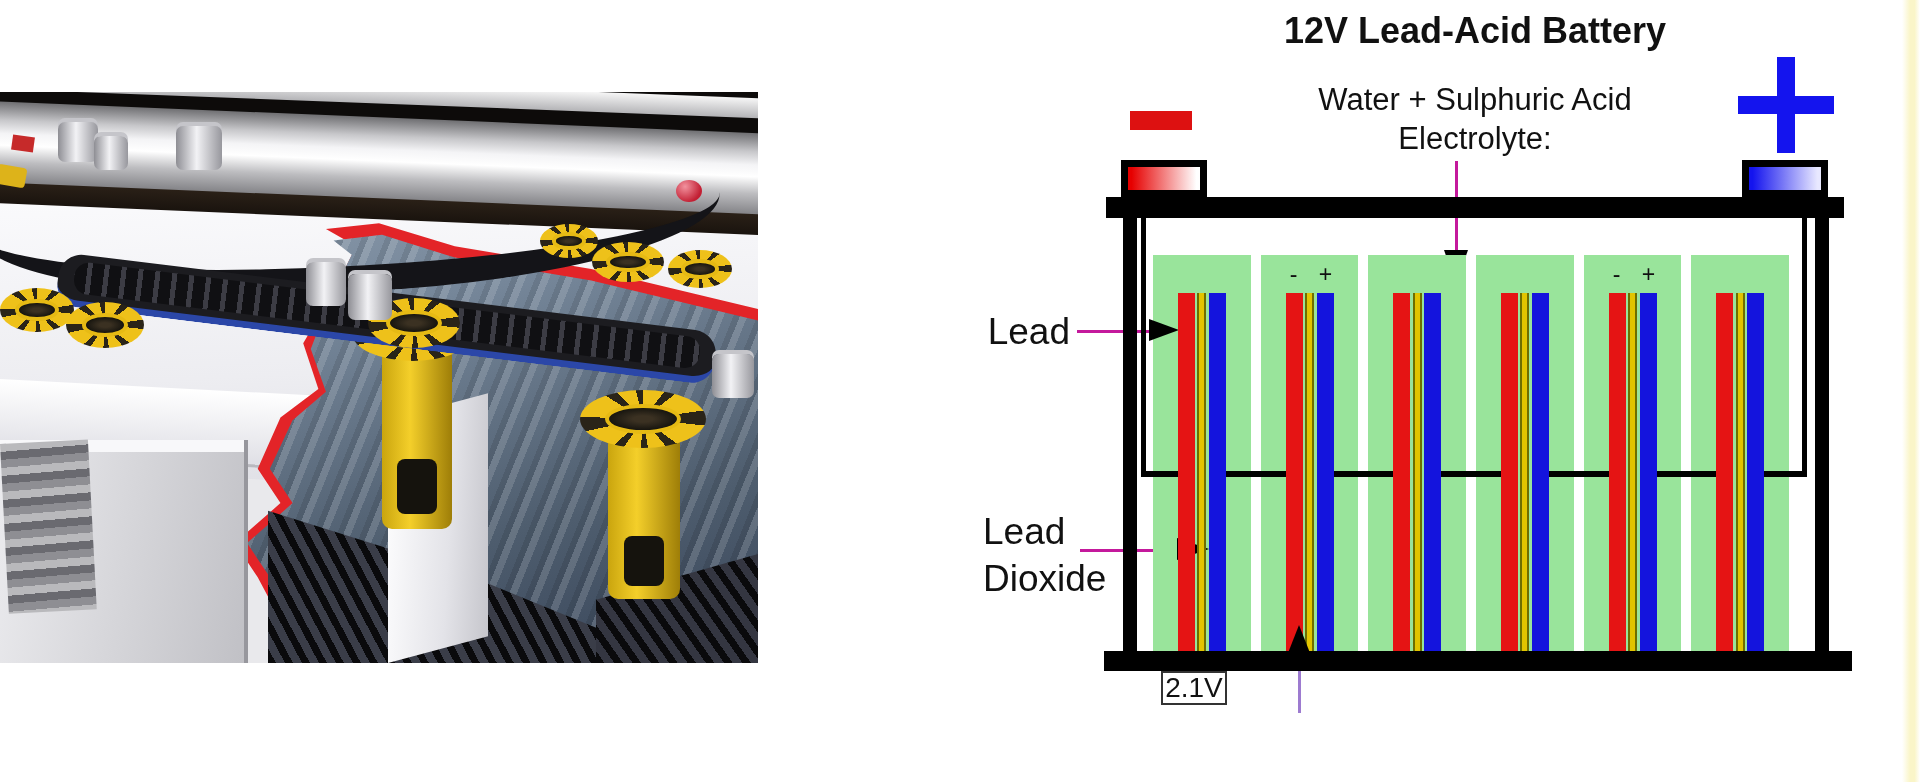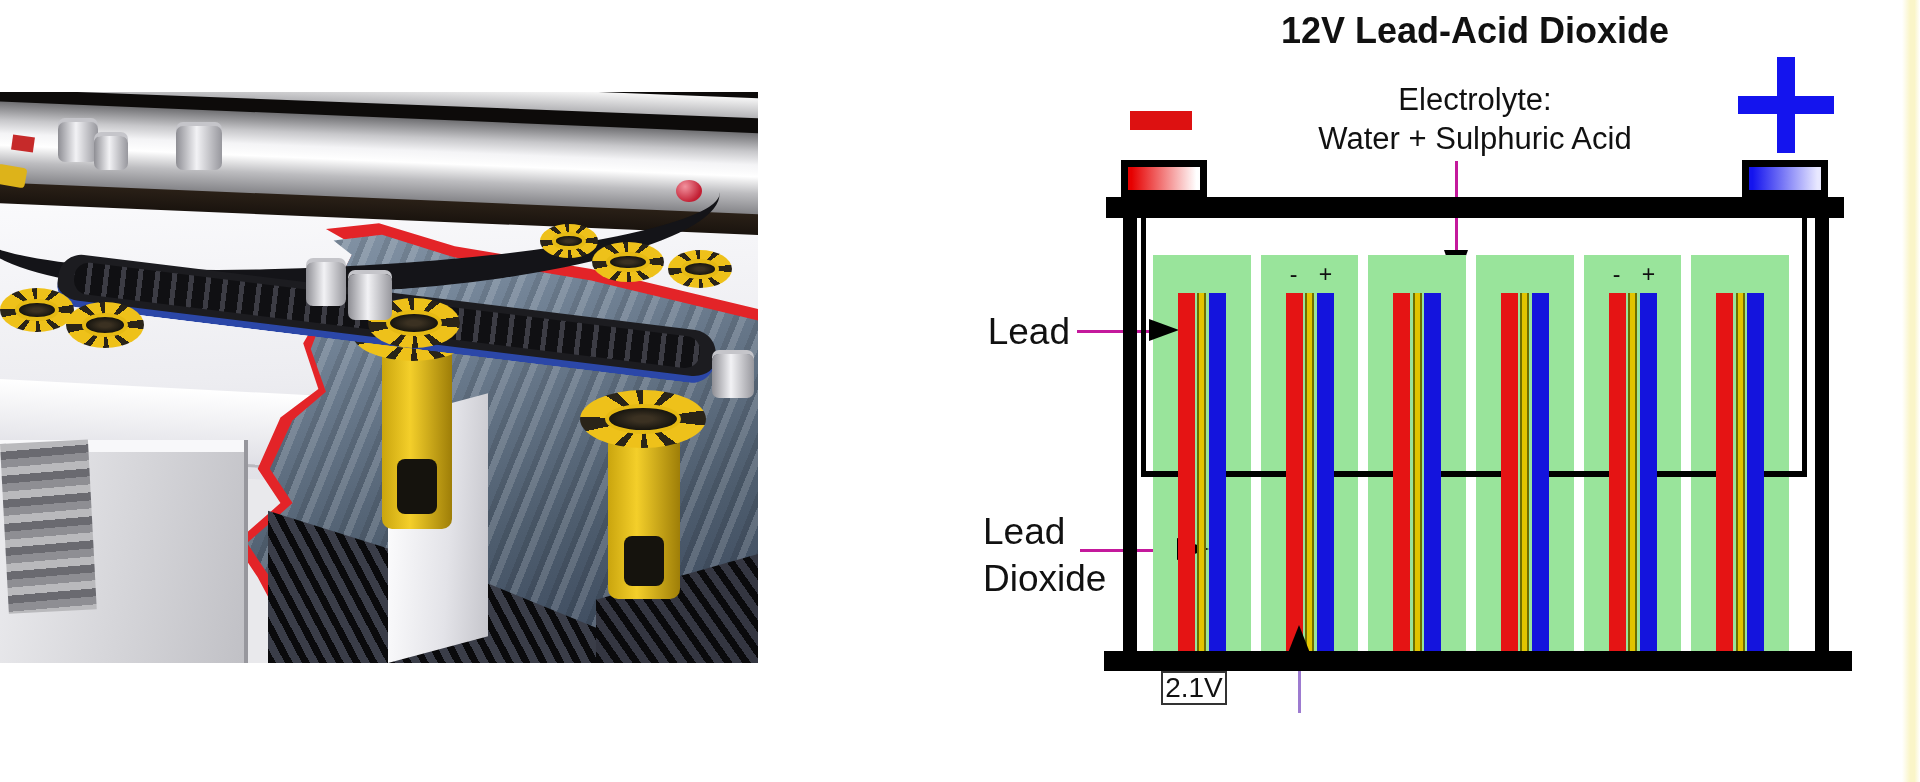--- a/index.html
+++ b/index.html
@@ -147,25 +147,25 @@
     <div class="gear-cap" style="left:592px;top:150px;width:72px;height:40px;"></div>
     <div class="gear-cap" style="left:668px;top:158px;width:64px;height:38px;"></div>
     <div class="ph-chrome" style="left:58px;top:30px;width:40px;height:40px;"></div>
     <div class="ph-chrome" style="left:94px;top:44px;width:34px;height:34px;"></div>
     <div class="ph-chrome" style="left:176px;top:34px;width:46px;height:44px;"></div>
     <div class="ph-chrome" style="left:306px;top:170px;width:40px;height:44px;"></div>
     <div class="ph-chrome" style="left:348px;top:182px;width:44px;height:46px;"></div>
     <div class="ph-chrome" style="left:712px;top:262px;width:42px;height:44px;"></div>
   </figure>
 
-  <div class="abs d-title">12V Lead-Acid Dioxide</div>
+  <div class="abs d-title">12V Lead-Acid Battery</div>
 
   <div class="abs d-elec">
+    <div>Water + Sulphuric Acid</div>
     <div>Electrolyte:</div>
-    <div>Water + Sulphuric Acid</div>
   </div>
   <div class="abs d-elec-line"></div>
   <div class="abs d-elec-arrow"></div>
 
   <div class="abs d-minus-sign"></div>
   <div class="abs d-plus-v"></div>
   <div class="abs d-plus-h"></div>
 
   <div class="abs d-lead-line"></div>
   <div class="abs d-leadd-line"></div>

